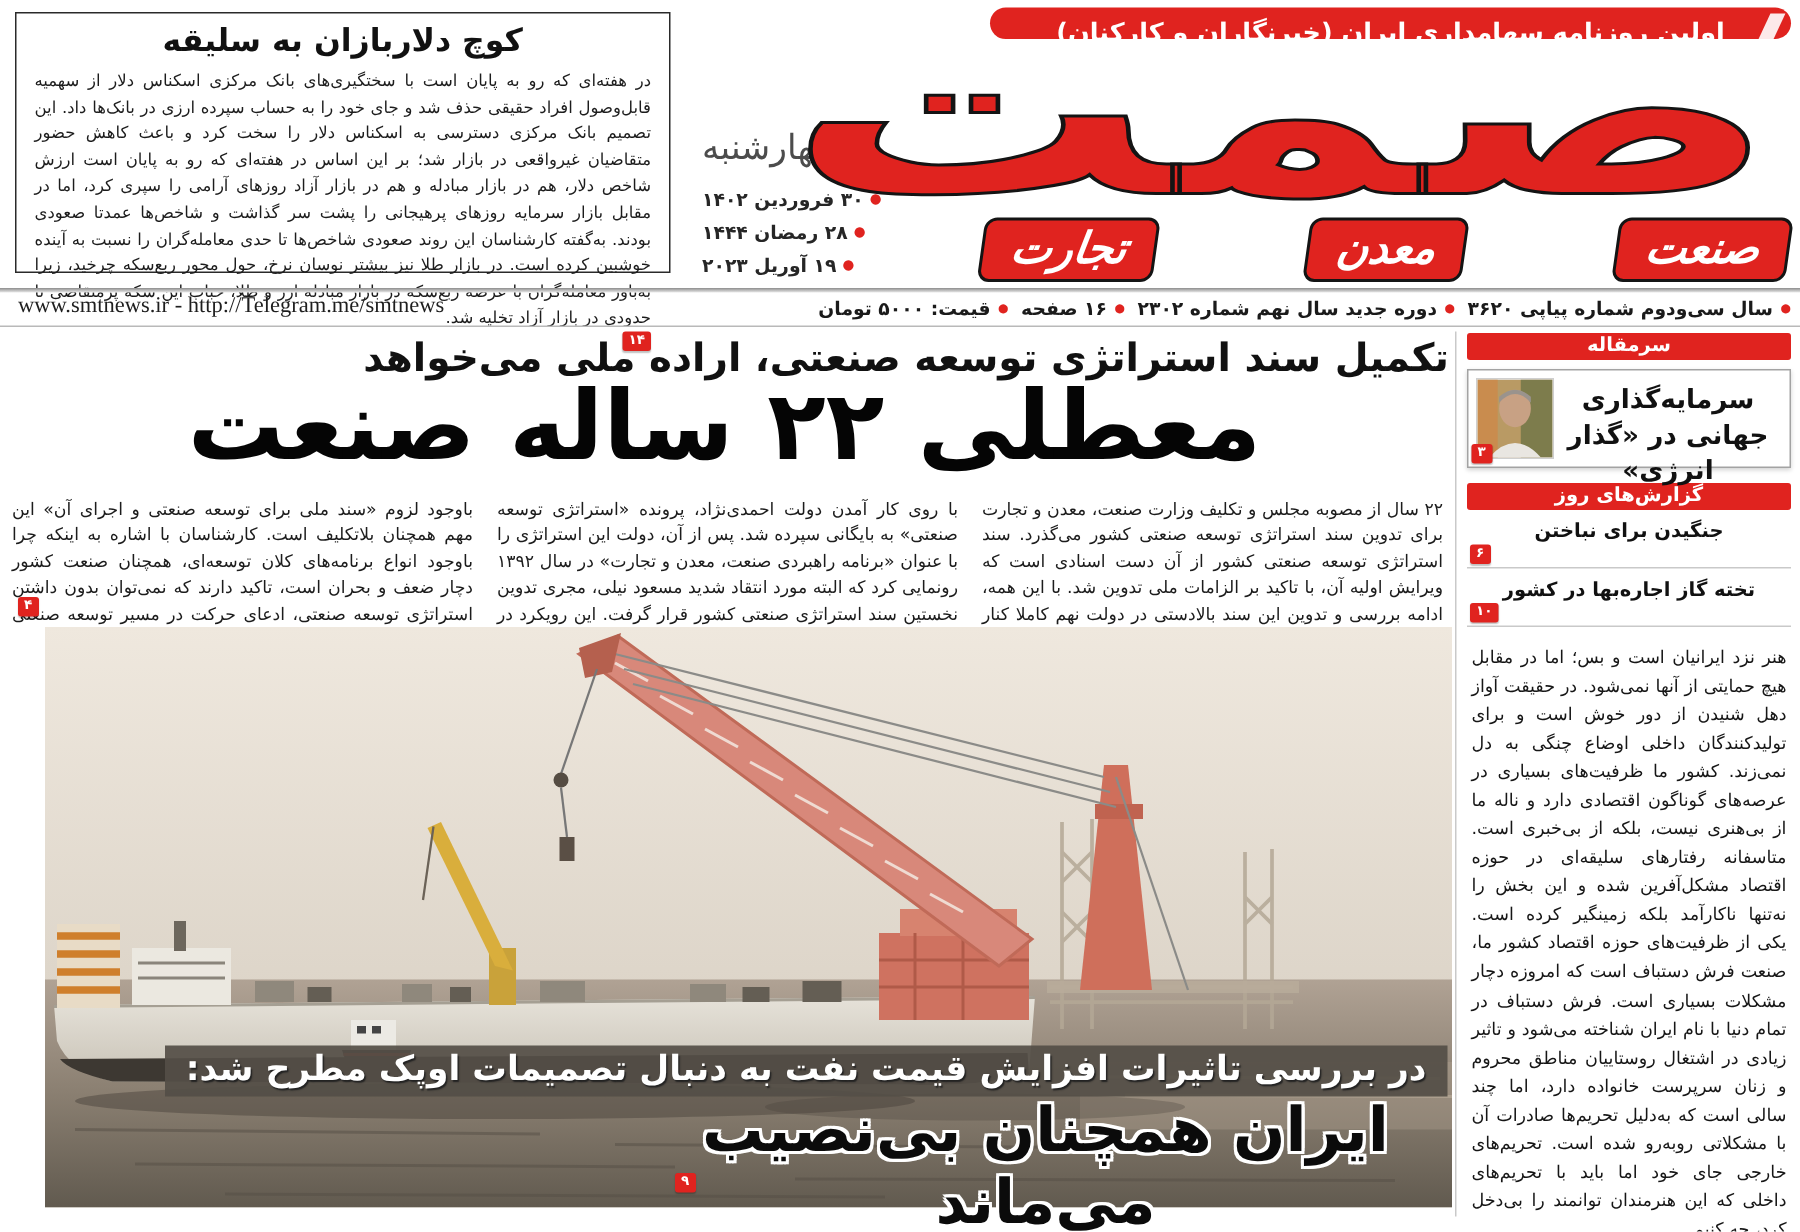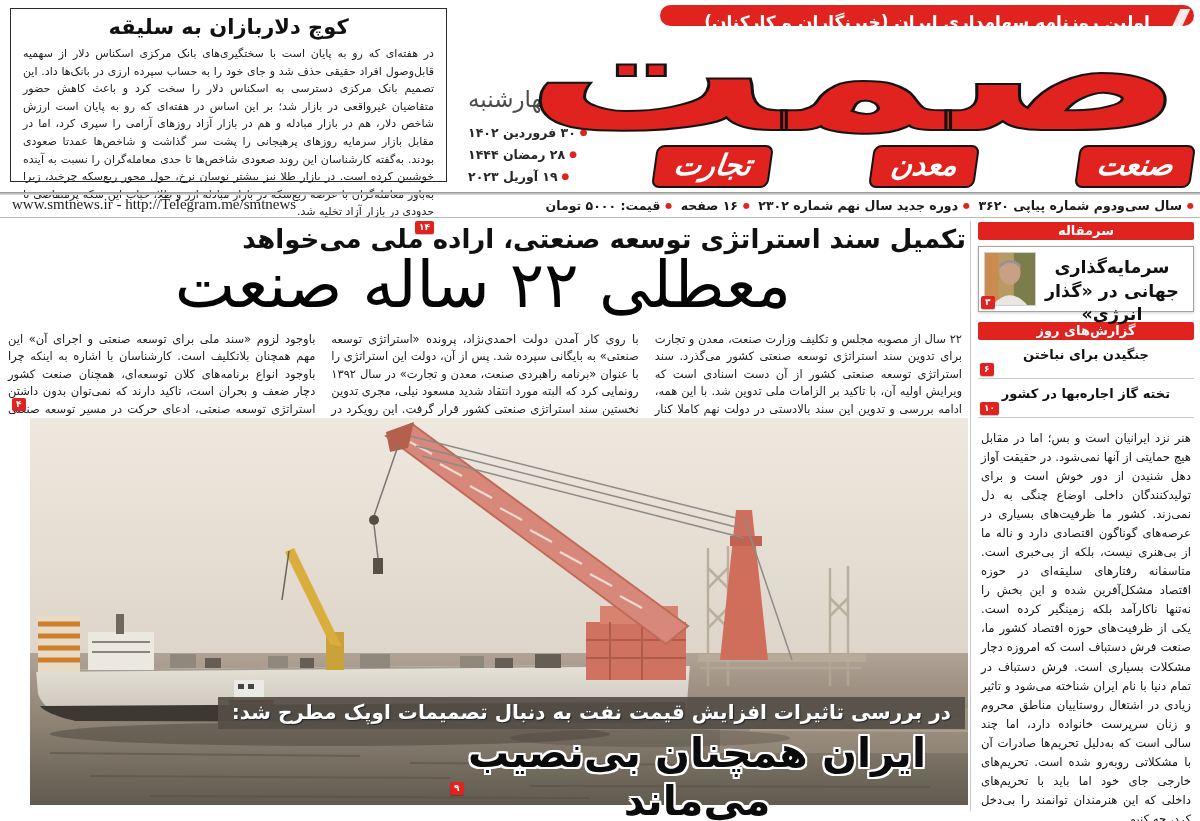--- a/index.html
+++ b/index.html
@@ -46,29 +46,29 @@
   .rule-top { left:0; top:192px; width:1200px; height:3px; background:linear-gradient(#8d8d8d,#e8e8e8); }
   .rule-2 { left:0; top:217px; width:1200px; height:1px; background:#b9b9b9; }
   .site { left:12px; top:196px; font-family:"Liberation Serif", serif; font-size:15px; color:#1e1e1e; }
   .issue { right:6px; top:198px; direction:rtl; font-size:12.5px; font-weight:bold; color:#1a1a1a; }
   .issue span { margin-left:4px; }
   .issue span::before { content:"●"; color:#e0231f; font-size:8px; vertical-align:2px; margin-left:5px; }
 
   
   .kicker { left:0; top:224px; width:966px; text-align:right; font-size:26px; font-weight:bold; direction:rtl; }
   .headline { left:0; top:252px; width:966px; text-align:center; font-size:64px; line-height:1.05;
-    font-weight:normal; color:#050505; direction:rtl; }
+    font-weight:bold; color:#050505; direction:rtl; }
   .columns { left:8px; top:331px; width:954px; display:flex; gap:16px; direction:rtl; }
   .columns p { flex:1; font-size:11.5px; line-height:1.52; text-align:justify; color:#1c1c1c; }
 
   
   .photo { left:30px; top:418px; width:938px; height:387px; background:#e6dfd5; }
   .photo svg { display:block; width:100%; height:100%; }
   .caption-kicker { position:absolute; right:3px; top:279px; background:rgba(84,78,71,.92); color:#fff;
-    font-size:20px; font-weight:bold; padding:3px 14px 5px; direction:rtl;
+    font-size:23px; font-weight:bold; padding:3px 14px 5px; direction:rtl;
     text-shadow:1px 1px 1px #222; }
   .photo-headline { position:absolute; right:6px; top:311px; width:530px; text-align:center; direction:rtl;
     font-size:41px; font-weight:bold; color:#0b0b0b;
     text-shadow:-2px -2px 0 #fff, 2px -2px 0 #fff, -2px 2px 0 #fff, 2px 2px 0 #fff,
                 0 -2px 0 #fff, 0 2px 0 #fff, -2px 0 0 #fff, 2px 0 0 #fff; }
 
   
   .vdiv { left:970px; top:221px; width:1px; height:590px; background:#c9c9c9; }
   .sidebar { left:978px; top:222px; width:216px; direction:rtl; }
   .sec-hdr { background:#e0231f; color:#fff; font-size:13px; font-weight:bold; text-align:center;

